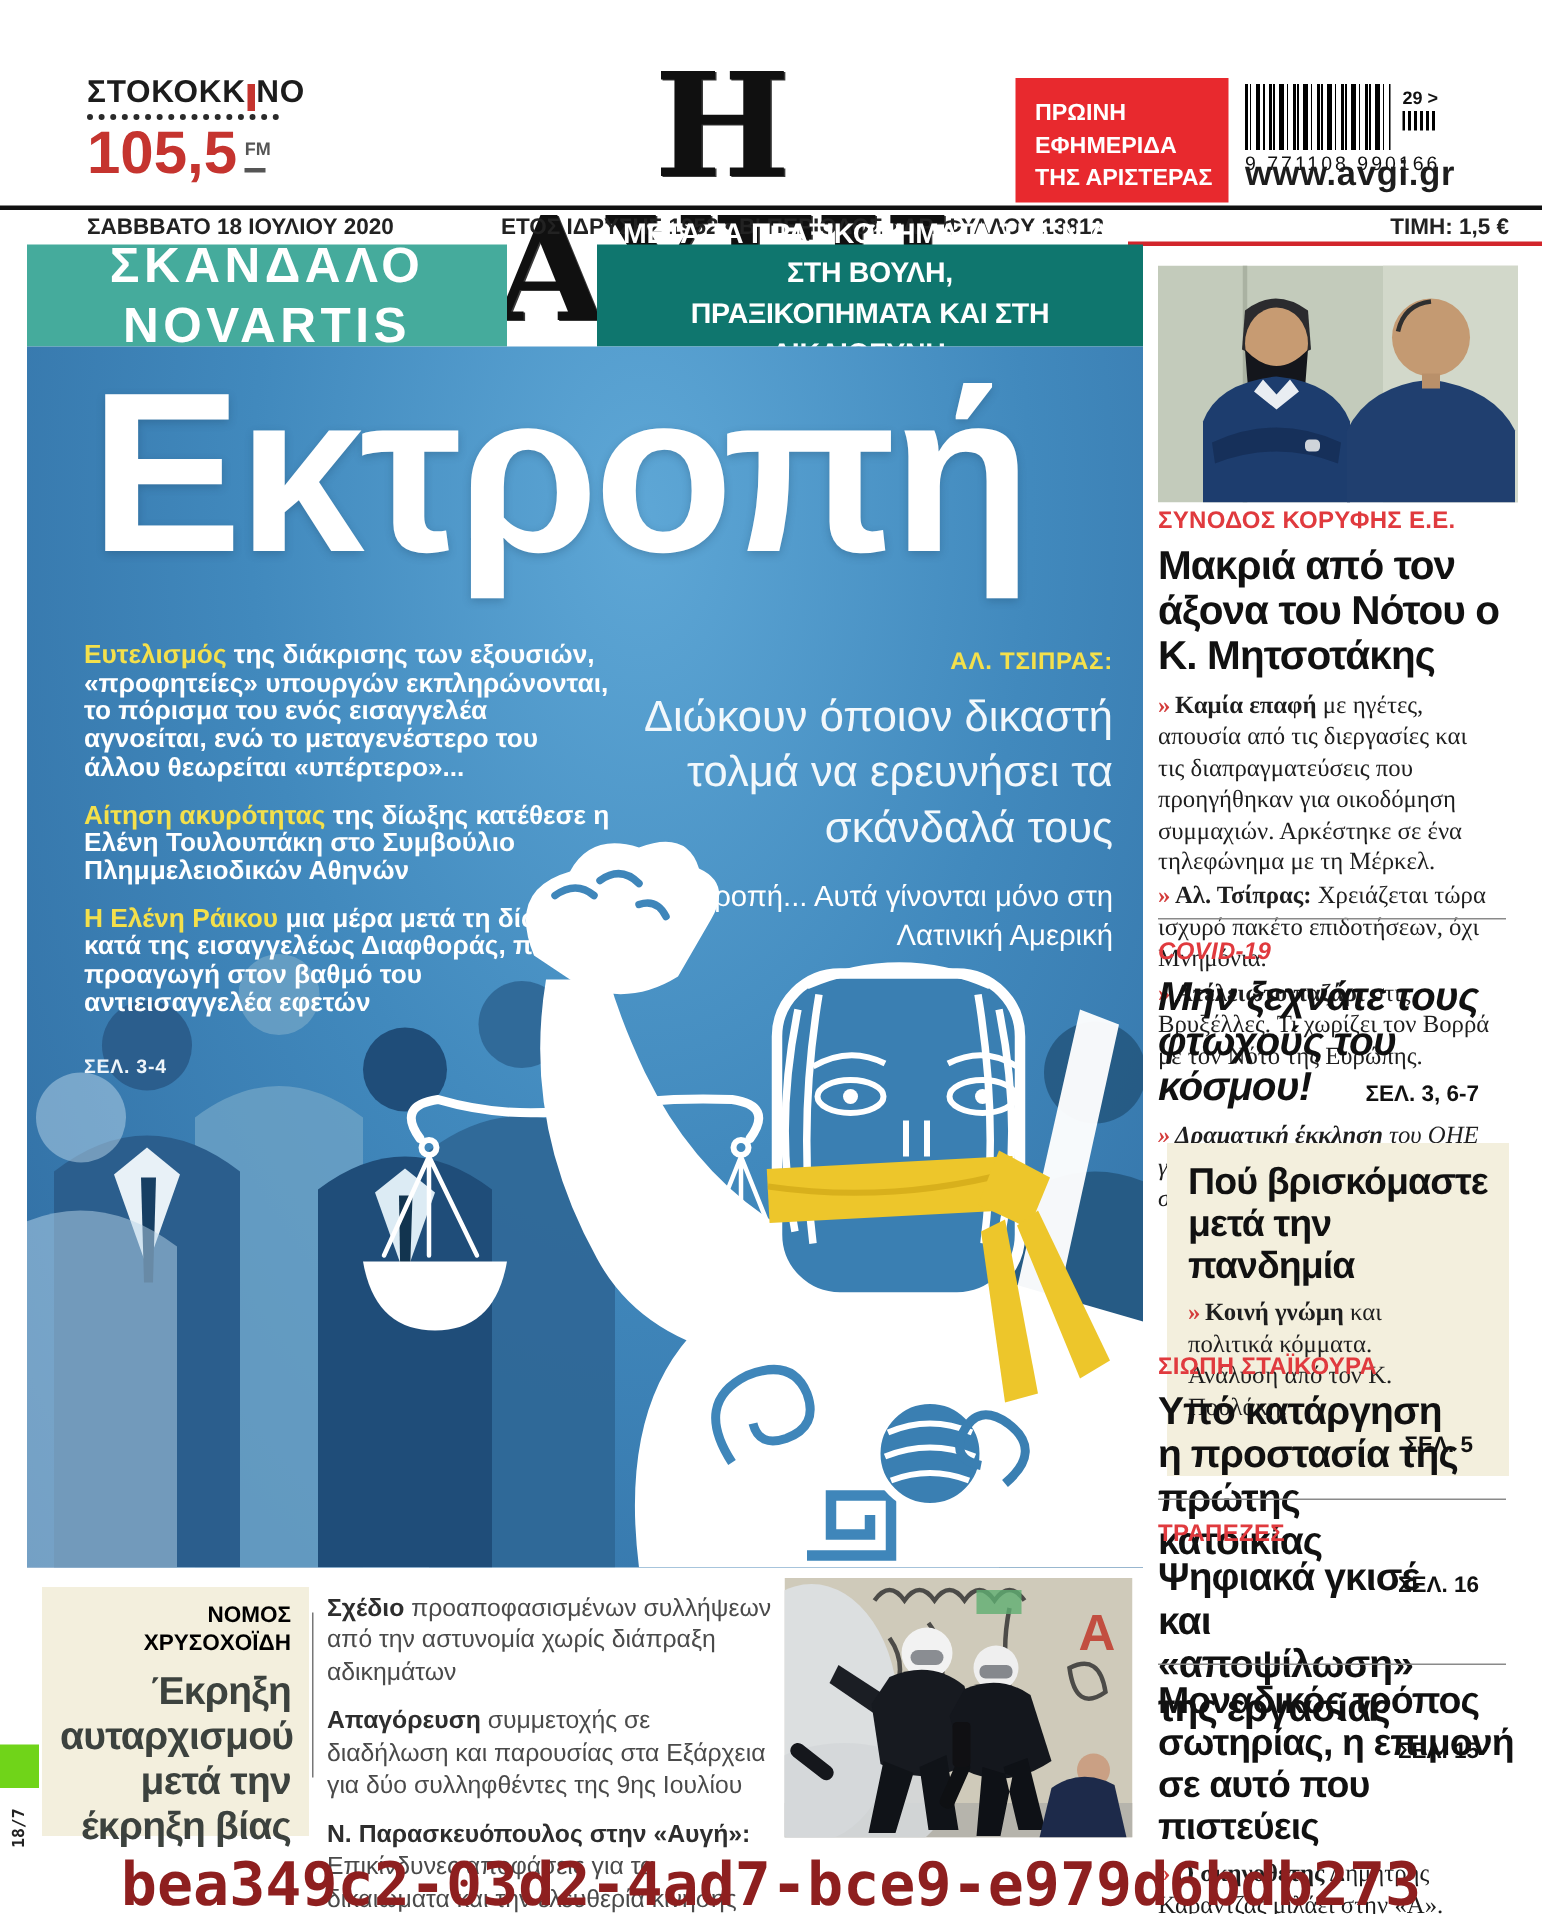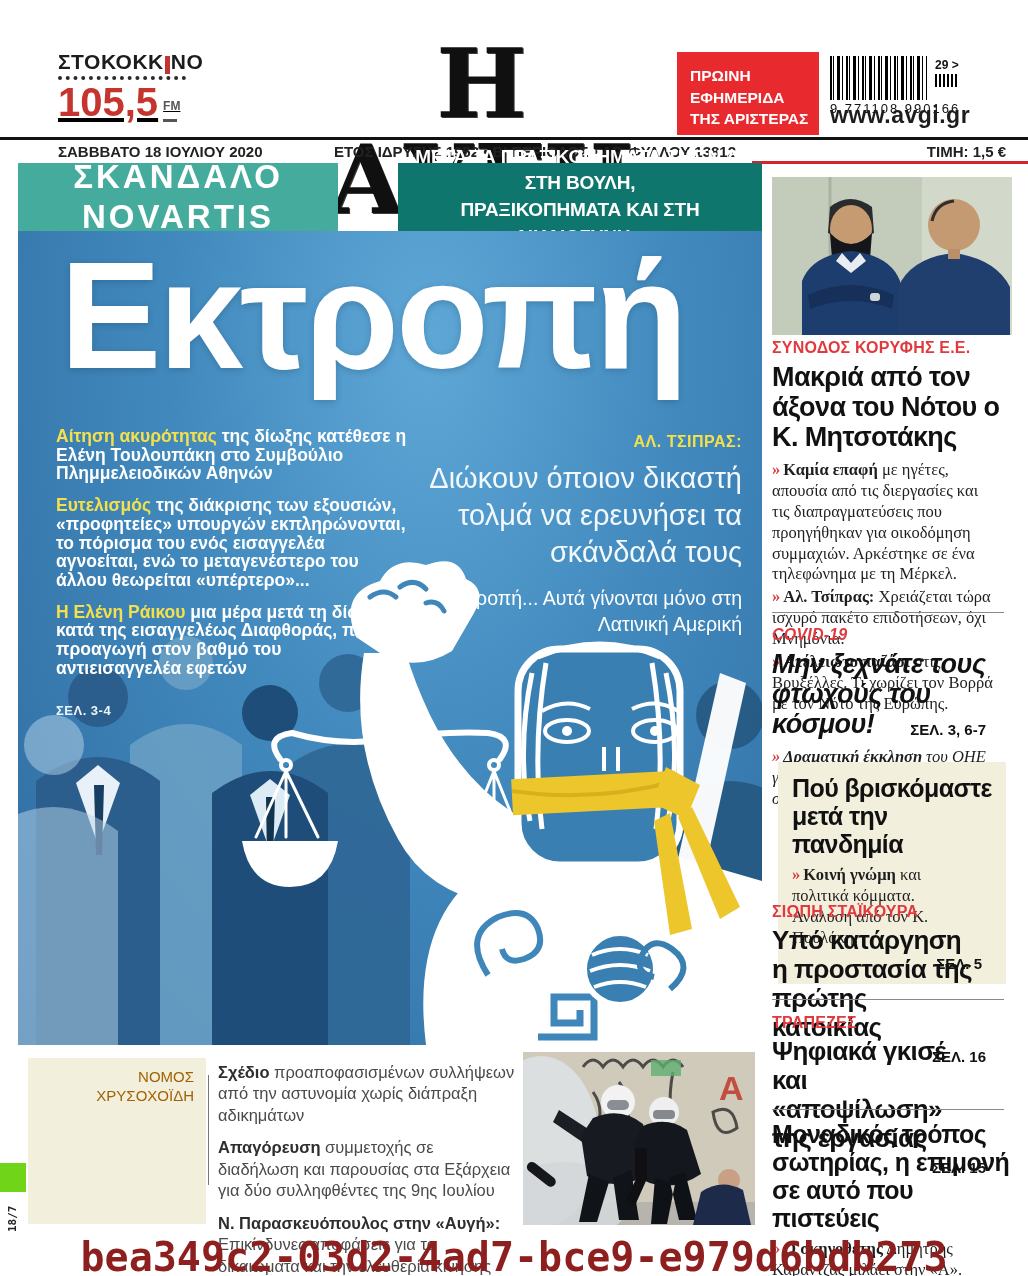--- a/index.html
+++ b/index.html
@@ -5,21 +5,21 @@
 <style>
   html,body{margin:0;padding:0;background:#e9e9e9;}
   .page{position:relative;width:1028px;height:1276px;background:#ffffff;margin:0 auto;
         font-family:"Liberation Sans",sans-serif;overflow:hidden;}
   .abs{position:absolute;}
 
   
   .radio-name{display:flex;align-items:flex-end;font-weight:bold;font-size:21px;color:#1c1c1c;letter-spacing:.5px;}
   .radio-bar{display:inline-block;width:5px;height:18px;background:#c5342f;margin:0 1px;}
   .radio-dots{width:128px;border-bottom:4px dotted #2a2a2a;margin-top:2px;}
-  .radio-freq{display:flex;align-items:flex-end;margin-top:2px;text-decoration:underline;}
+  .radio-freq{display:flex;align-items:center;margin-top:2px;}
   .radio-freq .num{font-size:40px;font-weight:bold;color:#c5342f;line-height:1;}
   .radio-freq .fm{font-size:12px;font-weight:bold;color:#555;margin-left:5px;margin-top:2px;}
   .radio-freq .fm .dash{display:block;width:14px;border-bottom:3px solid #555;margin-top:6px;}
 
   .masthead-title{font-family:"DejaVu Serif","Liberation Serif",serif;font-weight:900;font-size:96px;
     color:#101010;line-height:1;text-align:center;letter-spacing:1px;
     text-shadow:1px 1px 0 #3a3a3a;}
   .tagline-box{background:#e8292e;color:#fff;font-weight:bold;font-size:15.5px;line-height:1.4;
     padding:13px 10px 0 13px;box-sizing:border-box;}
   .barcode-bars{height:44px;background:
@@ -45,21 +45,21 @@
   .lead-bullets p{margin:0 0 13px 0;}
   .lead-bullets .yl{color:#f4e04b;}
   .sel-ref{font-size:13px;font-weight:bold;color:#eef5fa;letter-spacing:.5px;margin-top:36px;}
   .quote-block{text-align:right;color:#fff;}
   .quote-kicker{color:#f4e04b;font-weight:bold;font-size:16px;letter-spacing:.5px;margin-bottom:9px;}
   .quote-text{font-size:29px;font-weight:400;line-height:1.28;color:#f2f8fc;}
   .quote-sub{font-size:19.5px;font-weight:normal;line-height:1.3;margin-top:15px;}
 
   
   .cream-box{background:#f3efdd;box-sizing:border-box;padding:10px 12px;text-align:right;}
-  .bottom-kicker{color:#a16207;font-weight:normal;font-size:15px;line-height:1.25;}
+  .bottom-kicker{color:#000000;font-weight:bold;font-size:15px;line-height:1.25;}
   .bottom-headline{color:#3c423e;font-weight:bold;font-size:26px;line-height:1.16;margin-top:6px;letter-spacing:-.5px;}
   .bottom-bullets{font-size:16.5px;color:#4a4a4a;line-height:1.3;}
   .bottom-bullets p{margin:0 0 11px 0;}
   .bottom-bullets b{color:#2e2e2e;}
 
   
   .sb{width:240px;}
   .sb-kicker{color:#e03a3e;font-weight:bold;font-size:16px;letter-spacing:.2px;}
   .sb-head{color:#111;font-weight:800;font-size:27px;line-height:1.12;letter-spacing:-.6px;margin-top:5px;}
   .sb-body{font-family:"Liberation Serif",serif;font-size:16.5px;color:#1e1e1e;line-height:1.27;margin-top:7px;}
@@ -191,35 +191,36 @@
       </g>
 
       <circle cx="602" cy="424" r="36" fill="#3a7fb2" stroke="#ffffff" stroke-width="6"></circle>
       <path d="M574,410 q28,-12 56,0 M572,426 q30,-12 60,0 M576,442 q26,-10 52,0" stroke="#ffffff" stroke-width="4" fill="none"></path>
       <path d="M652,444 q26,-22 2,-40 q-20,-14 -30,6 q-8,18 12,22" stroke="#3a7fb2" stroke-width="6" fill="none"></path>
     </svg>
 
     <div class="abs main-headline" style="left:42px;top:8px;">Εκτροπή</div>
 
     <div class="abs lead-bullets" style="left:38px;top:196px;">
+      <p><span class="yl">Ευτελισμός</span><span> της διάκρισης των εξουσιών, «προφητείες» υπουργών εκπληρώνονται, το πόρισμα του ενός εισαγγελέα αγνοείται, ενώ το μεταγενέστερο του άλλου θεωρείται «υπέρτερο»...</span></p>
       <p><span class="yl">Αίτηση ακυρότητας</span><span> της δίωξης κατέθεσε η Ελένη Τουλουπάκη στο Συμβούλιο Πλημμελειοδικών Αθηνών</span></p>
-      <p><span class="yl">Ευτελισμός</span><span> της διάκρισης των εξουσιών, «προφητείες» υπουργών εκπληρώνονται, το πόρισμα του ενός εισαγγελέα αγνοείται, ενώ το μεταγενέστερο του άλλου θεωρείται «υπέρτερο»...</span></p>
       <p><span class="yl">Η Ελένη Ράικου</span><span> μια μέρα μετά τη δίωξη κατά της εισαγγελέως Διαφθοράς, πήρε προαγωγή στον βαθμό του αντιεισαγγελέα εφετών</span></p>
     </div>
     <div class="abs sel-ref" style="left:38px;top:436px;">ΣΕΛ. 3-4</div>
 
     <div class="abs quote-block" style="right:20px;top:202px;width:330px;">
       <div class="quote-kicker">ΑΛ. ΤΣΙΠΡΑΣ:</div>
       <div class="quote-text">Διώκουν όποιον δικαστή τολμά να ερευνήσει τα σκάνδαλά τους</div>
       <div class="quote-sub">Ντροπή... Αυτά γίνονται μόνο στη Λατινική Αμερική</div>
     </div>
   </div>
 
   <div class="abs cream-box" style="left:28px;top:1058px;width:178px;height:166px;">
     <div class="bottom-kicker">ΝΟΜΟΣ ΧΡΥΣΟΧΟΪΔΗ</div>
+    <div class="bottom-headline">Έκρηξη αυταρχισμού μετά την έκρηξη βίας</div>
   </div>
   <div class="abs" style="left:208px;top:1075px;width:1px;height:110px;background:#777;"></div>
 
   <div class="abs bottom-bullets" style="left:218px;top:1062px;width:300px;">
     <p><b>Σχέδιο</b><span> προαποφασισμένων συλλήψεων από την αστυνομία χωρίς διάπραξη αδικημάτων</span></p>
     <p><b>Απαγόρευση</b><span> συμμετοχής σε διαδήλωση και παρουσίας στα Εξάρχεια για δύο συλληφθέντες της 9ης Ιουλίου</span></p>
     <p><b>Ν. Παρασκευόπουλος στην «Αυγή»:</b><span> Επικίνδυνες αποφάσεις για τα δικαιώματα και την ελευθερία κίνησης των πολιτών</span></p>
 
   </div>
 

